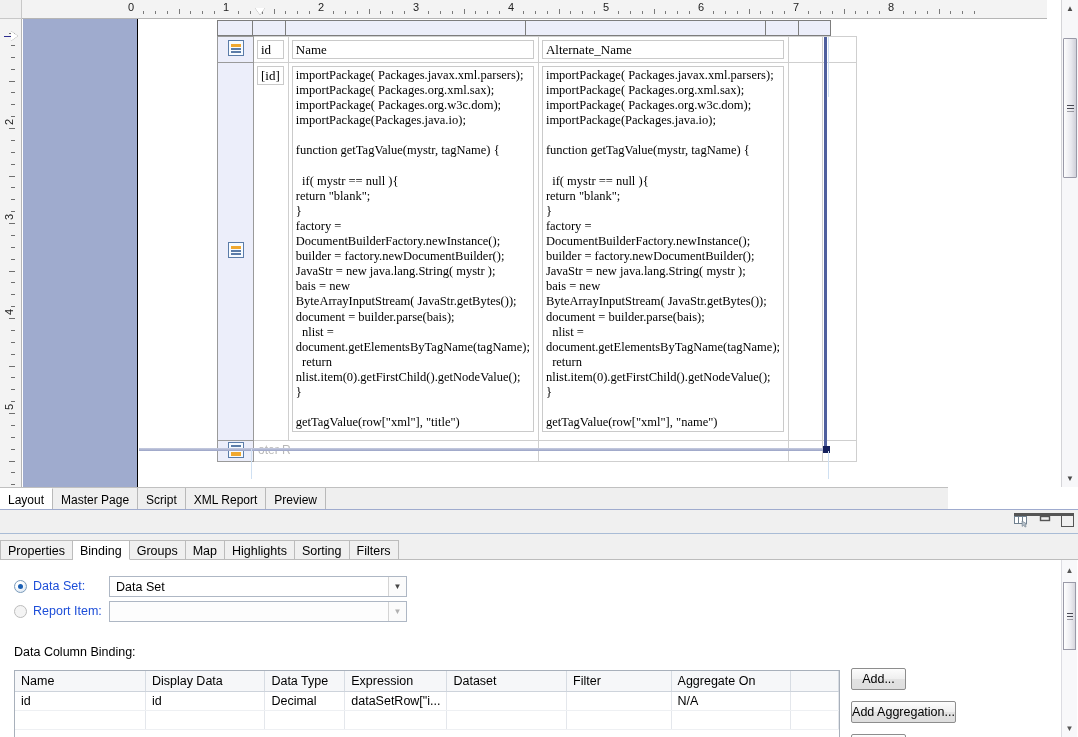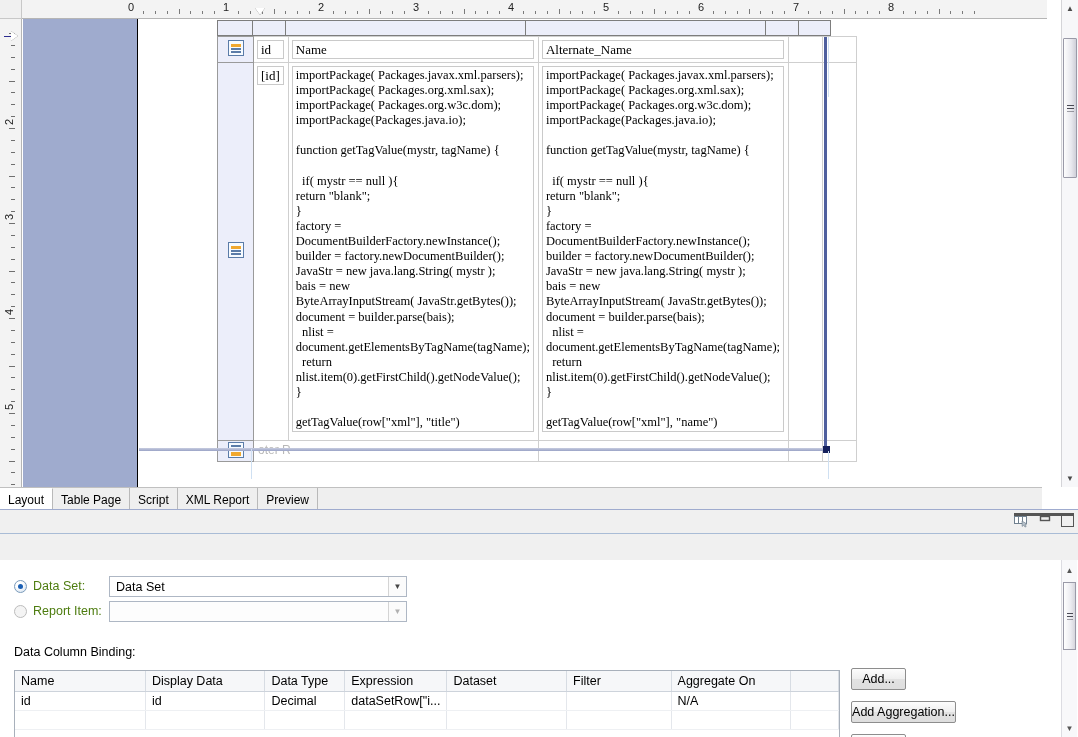--- a/index.html
+++ b/index.html
@@ -170,21 +170,21 @@
   }
   .sel-handle {
     position: absolute; width: 7px; height: 7px; background: #14205c;
   }
   .sel-guide {
     position: absolute; width: 1px; background: #cfe0f2;
   }
 
   
   .view-tabs {
-    position: absolute; left: 0; top: 487px; width: 1042px; height: 22px;
+    position: absolute; left: 0; top: 487px; width: 948px; height: 22px;
     background: #efefef; border-top: 1px solid #c0c0c0; box-sizing: border-box;
     display: flex; align-items: stretch;
     font-size: 12px;
   }
   .view-tab {
     padding: 2px 8px 0 8px; display: flex; align-items: center;
     border-right: 1px solid #b9b9b9; background: #efefef; color: #000;
     cursor: default;
   }
   .view-tab.active {
@@ -260,21 +260,21 @@
   .radio {
     width: 13px; height: 13px; border-radius: 50%;
     border: 1px solid #7b9bbb; background: radial-gradient(circle at 40% 35%, #fff 0 35%, #e9f0f7 60%, #cfdcea 100%);
     position: relative; box-sizing: border-box; margin-right: 6px;
   }
   .radio.checked:after {
     content:''; position: absolute; left: 3px; top: 3px; width: 5px; height: 5px;
     border-radius: 50%; background: #1a5fb4;
   }
   .radio.disabled { border-color: #bcbcbc; background: #f4f4f4; }
-  .lbl { font-size: 12.5px; color: #4d7c0f; }
+  .lbl { font-size: 12.5px; color: #1d4ed8; }
 
   .combo {
     position: absolute; height: 21px; border: 1px solid #aeb7c4;
     background: #ffffff; box-sizing: border-box; display: flex; align-items: center;
     font-size: 12.5px; padding-left: 6px;
   }
   .combo .arrowbox {
     position: absolute; right: 0; top: 0; width: 18px; height: 19px;
     background: #fbfbfb; border-left: 1px solid #d4d4d4;
     display: flex; align-items: center; justify-content: center;
@@ -586,21 +586,21 @@
       <div class="arrow up">▲</div>
       <div class="thumb">
           <span class="grip"></span>
         </div>
       <div class="arrow down">▼</div>
     </div>
   </div>
 
   <div class="view-tabs" id="view-tabs">
       <div class="view-tab active">Layout</div>
-      <div class="view-tab">Table Page</div>
+      <div class="view-tab">Master Page</div>
       <div class="view-tab">Script</div>
       <div class="view-tab">XML Report</div>
       <div class="view-tab">Preview</div>
       <div style="flex: 1 1 0%;"></div>
     </div>
 
   <div id="propeditor">
 
     <div class="pe-titlebar">
       <div class="pe-win-btns">
@@ -615,20 +615,30 @@
         </span>
         <span class="icon-minimize">
           <svg width="13" height="11" viewBox="0 0 13 11">
             <rect x="1.5" y="1.5" width="9" height="4" fill="none" stroke="#555" stroke-width="1.4"></rect>
           </svg>
         </span>
         <span class="icon-maximize"></span>
       </div>
     </div>
 
+    <div class="pe-subtabs" id="pe-subtabs">
+        <div class="pe-subtab">Properties</div>
+        <div class="pe-subtab active">Binding</div>
+        <div class="pe-subtab">Groups</div>
+        <div class="pe-subtab">Map</div>
+        <div class="pe-subtab">Highlights</div>
+        <div class="pe-subtab">Sorting</div>
+        <div class="pe-subtab">Filters</div>
+        <div class="pe-subtabs-filler"></div>
+      </div>
 
     <div class="pe-body">
 
       <div class="radio-row" style="left:14px; top:19px;">
         <span class="radio checked"></span>
         <span class="lbl">Data Set:</span>
       </div>
       <div class="combo" style="left:109px; top:16px; width:298px;">
         <span>Data Set</span>
         <span class="arrowbox">▼</span>

